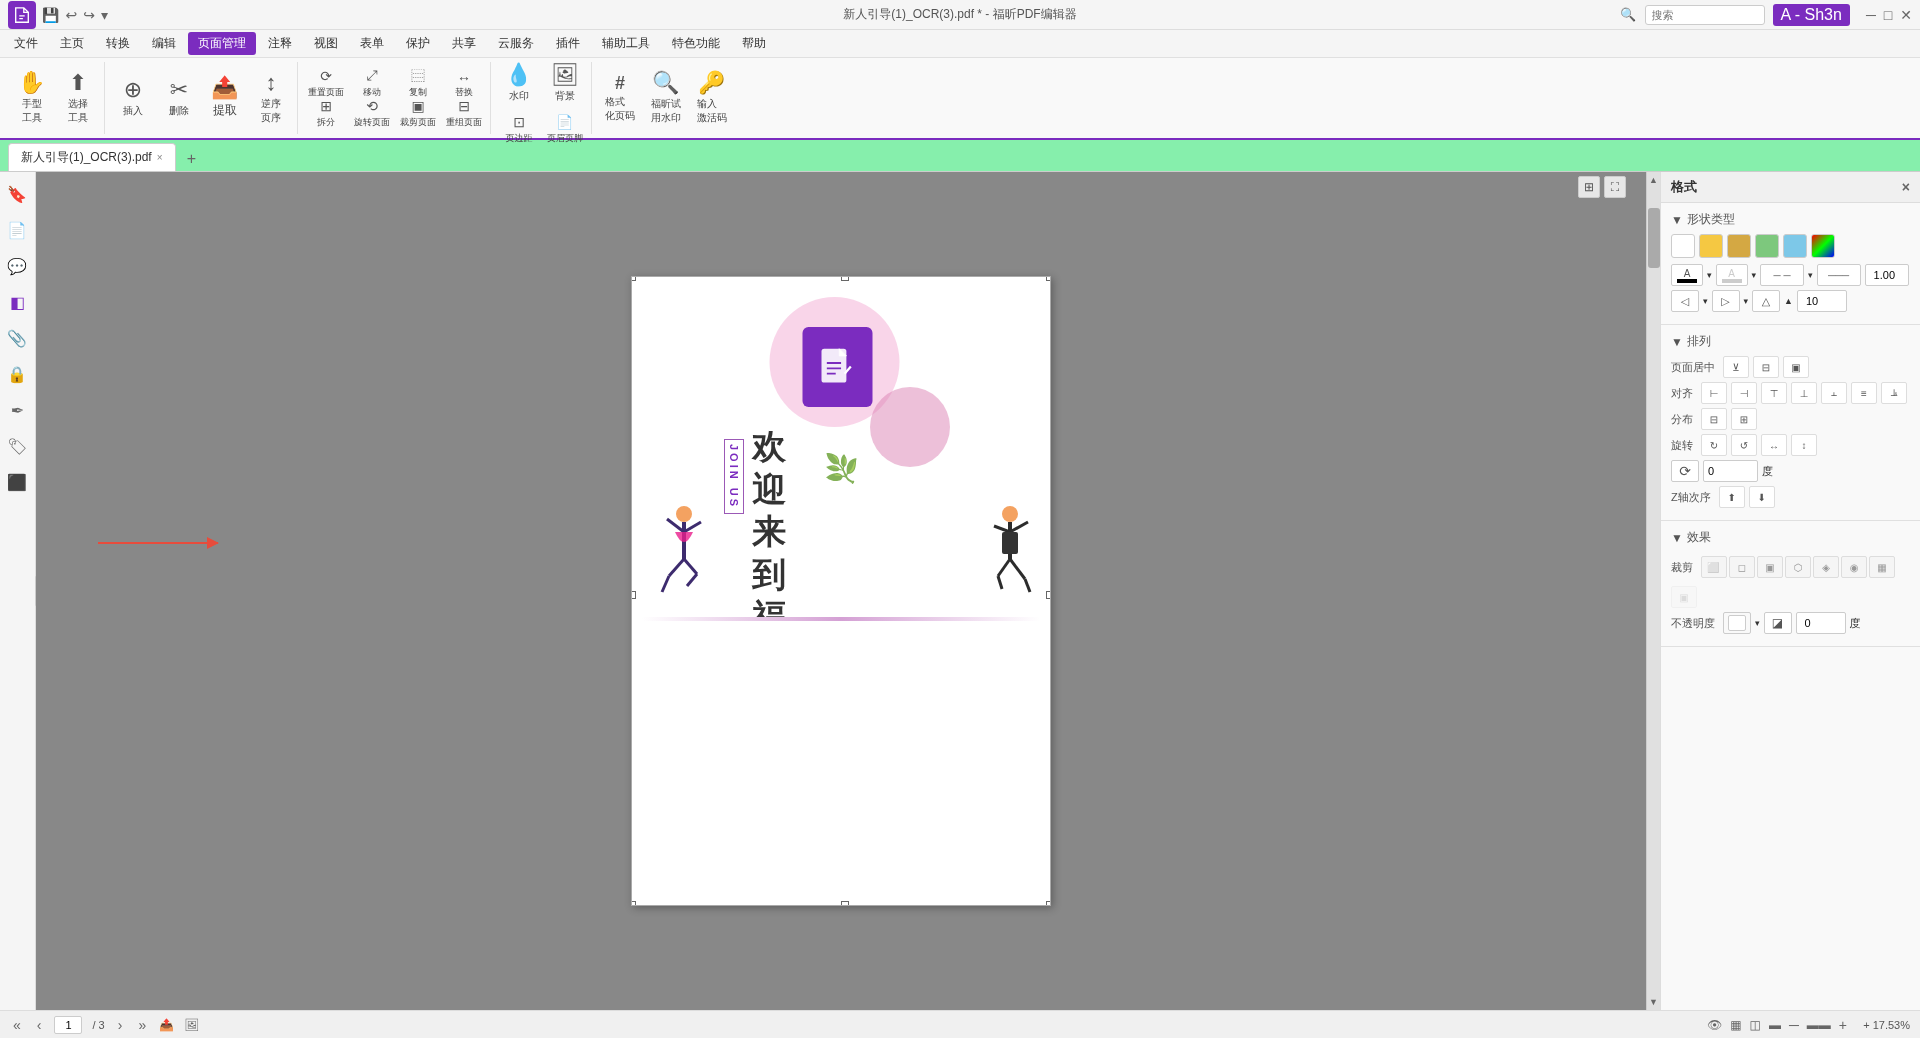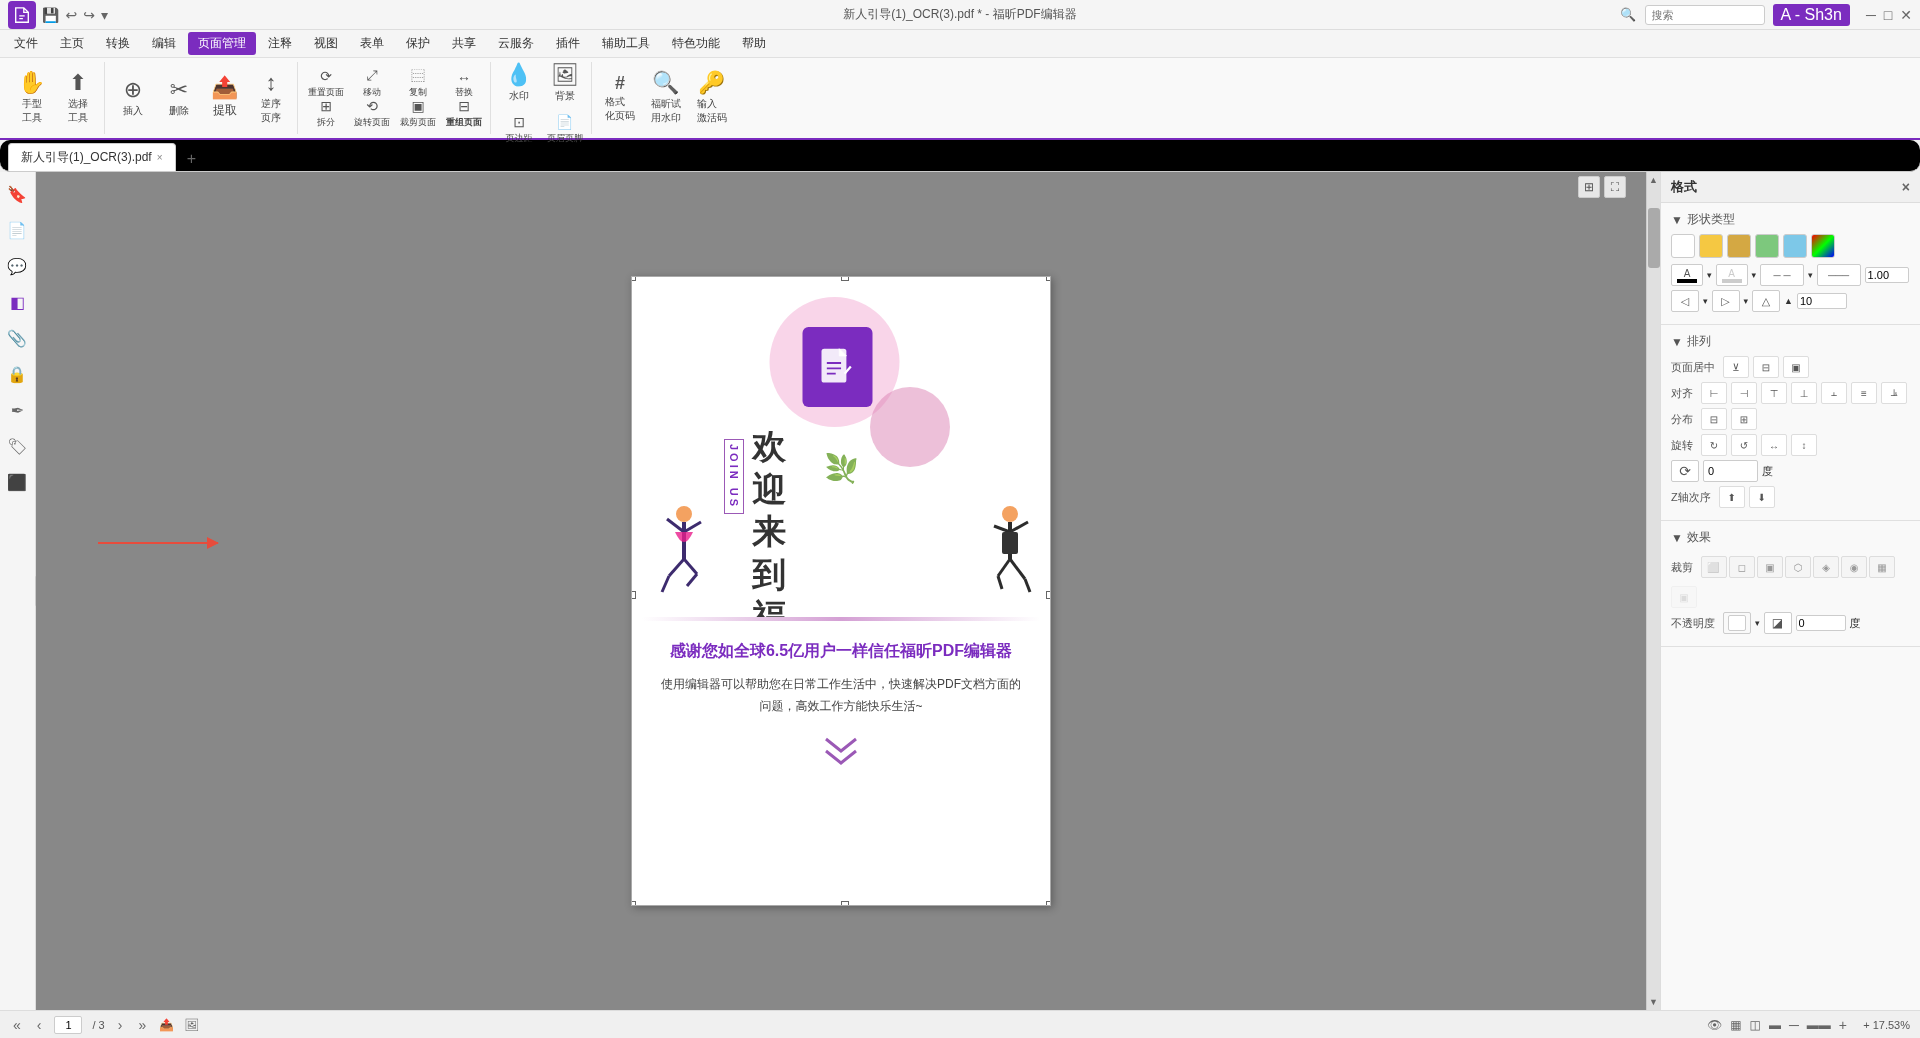--- a/index.html
+++ b/index.html
@@ -90,26 +90,25 @@
       font-size: 10px;
       color: #444;
       gap: 2px;
       padding: 2px;
     }
     .tb-btn-sm .tb-icon-sm { font-size: 14px; color: #555; }
 
     
     #tabbar {
       height: 32px;
-      background: #000000;
+      background: #86efac;
       display: flex;
       align-items: flex-end;
       padding: 0 8px;
       border-bottom: 1px solid #ccc;
-      border-radius: 10px;
     }
     .tab {
       display: flex;
       align-items: center;
       gap: 5px;
       padding: 5px 12px;
       background: white;
       border: 1px solid #ccc;
       border-bottom: none;
       border-radius: 4px 4px 0 0;
@@ -386,23 +385,23 @@
       border-radius: 2px;
       display: flex;
       align-items: center;
       justify-content: center;
       cursor: pointer;
       font-size: 11px;
       color: #555;
     }
     .fmt-input {
       width: 50px;
-      height: 16px;
+      height: 22px;
       border: 1px solid #ccc;
-      padding: 1px 2px;
+      padding: 1px 8px;
       font-size: 11px;
       border-radius: 2px;
     }
     .ig-btn {
       width: 26px;
       height: 22px;
       border: 1px solid #ddd;
       background: white;
       border-radius: 2px;
       display: flex;
@@ -624,21 +623,21 @@
         <div class="tb-btn-sm">
           <span class="tb-icon-sm">⟲</span>
           <span style="font-size:9px;">旋转页面</span>
         </div>
         <div class="tb-btn-sm">
           <span class="tb-icon-sm">▣</span>
           <span style="font-size:9px;">裁剪页面</span>
         </div>
         <div class="tb-btn-sm">
           <span class="tb-icon-sm">⊟</span>
-          <span style="font-size:9px;font-weight:bold;">重组页面</span>
+          <span style="font-size:9px;">重组页面</span>
         </div>
       </div>
     </div>
   </div>
 
   <div class="tb-group">
     <div class="tb-row">
       <div class="tb-btn">
         <span class="tb-icon">💧</span>
         <span style="font-size:10px;">水印</span>
@@ -776,30 +775,20 @@
             <line x1="45" y1="75" x2="50" y2="88" stroke="#2c2c2c" stroke-width="3"></line>
             <line x1="30" y1="55" x2="18" y2="72" stroke="#2c2c2c" stroke-width="3"></line>
             <line x1="18" y1="72" x2="22" y2="85" stroke="#2c2c2c" stroke-width="3"></line>
             <rect x="22" y="28" width="16" height="22" rx="2" fill="#333"></rect>
           </svg>
         </div>
       </div>
 
       <div class="page-divider"></div>
 
-      <div class="page-bottom-section">
-        <div class="bottom-title">感谢您如全球6.5亿用户一样信任福昕PDF编辑器</div>
-        <div class="bottom-desc">使用编辑器可以帮助您在日常工作生活中，快速解决PDF文档方面的问题，高效工作方能快乐生活~</div>
-        <div class="chevron-down">
-          <svg width="40" height="30" viewBox="0 0 40 30">
-            <polyline points="5,2 20,14 35,2" stroke="#9b59b6" stroke-width="3" fill="none"></polyline>
-            <polyline points="5,14 20,26 35,14" stroke="#9b59b6" stroke-width="3" fill="none"></polyline>
-          </svg>
-        </div>
-      </div>
     </div>
   </div>
 
   <div id="vscroll-bar" style="width:14px;background:#e0e0e0;border-left:1px solid #ccc;display:flex;flex-direction:column;align-items:center;">
     <div style="width:14px;height:16px;display:flex;align-items:center;justify-content:center;cursor:pointer;font-size:9px;color:#666;">▲</div>
     <div class="scroll-thumb"></div>
     <div style="width:14px;height:16px;display:flex;align-items:center;justify-content:center;cursor:pointer;font-size:9px;color:#666;margin-top:auto;">▼</div>
   </div>
 
   <div id="right-panel">

